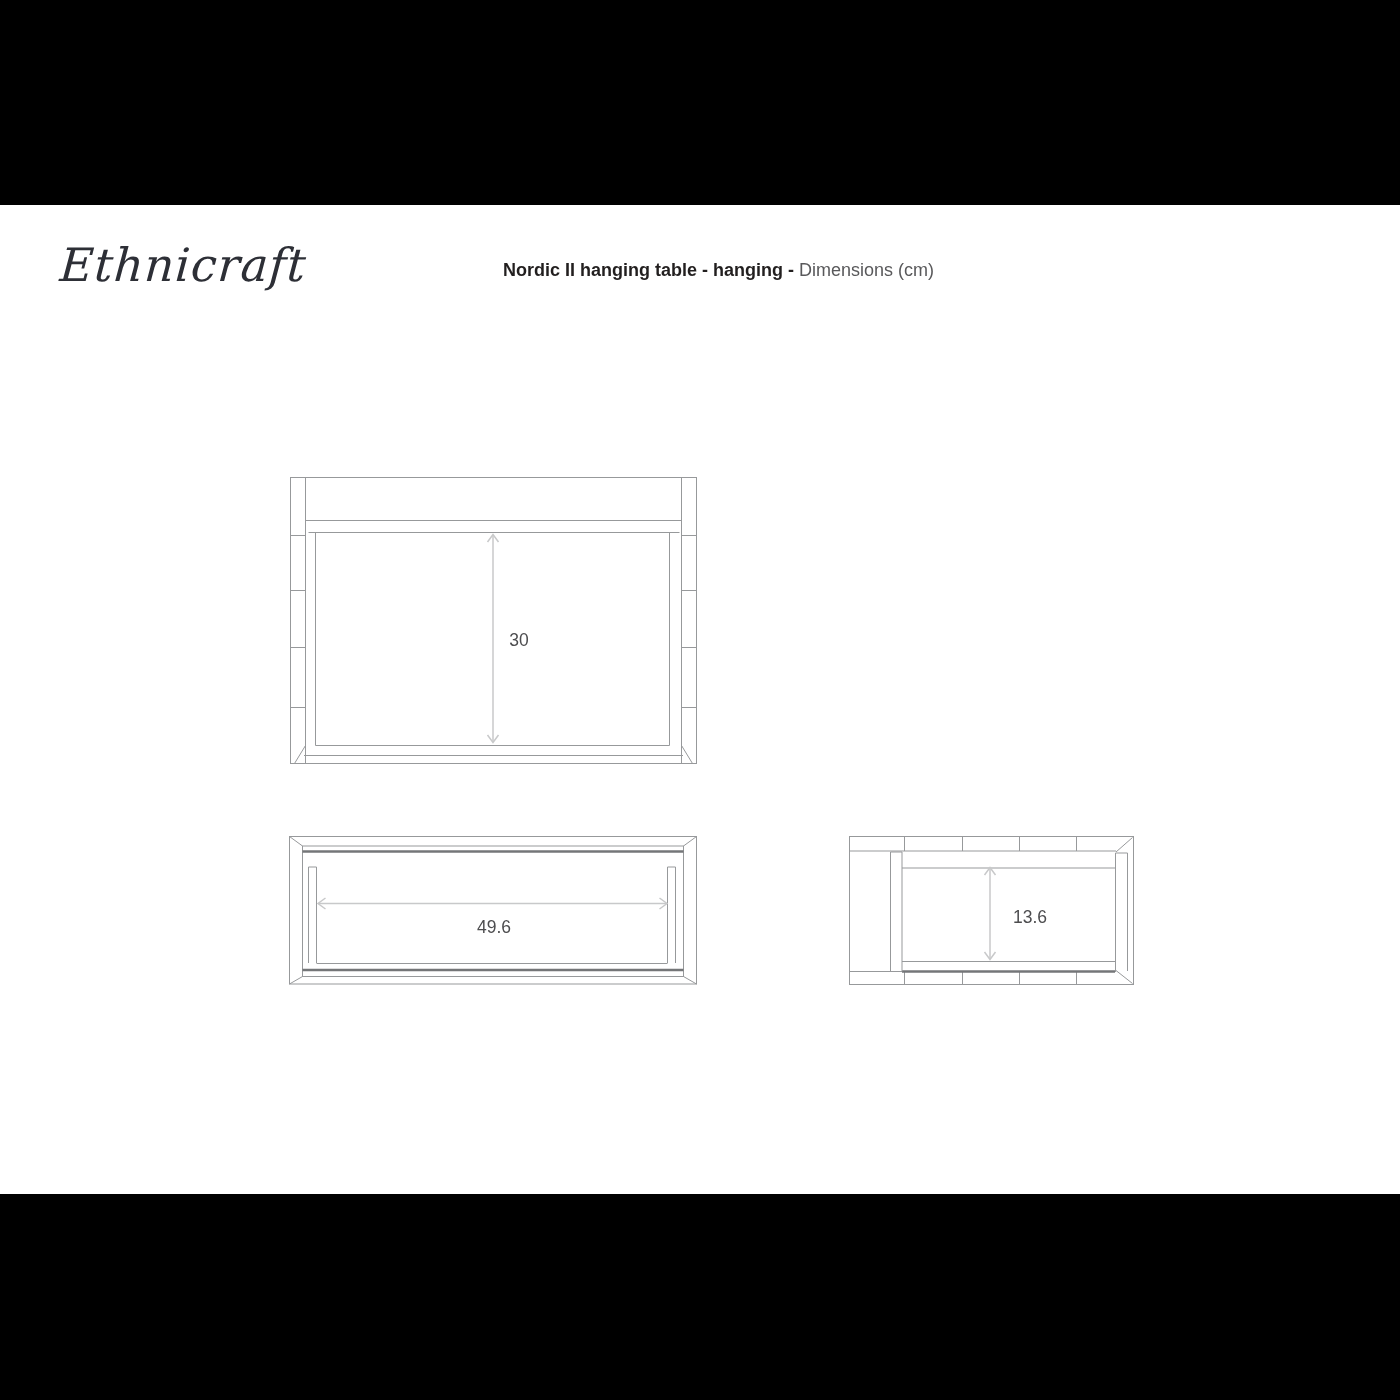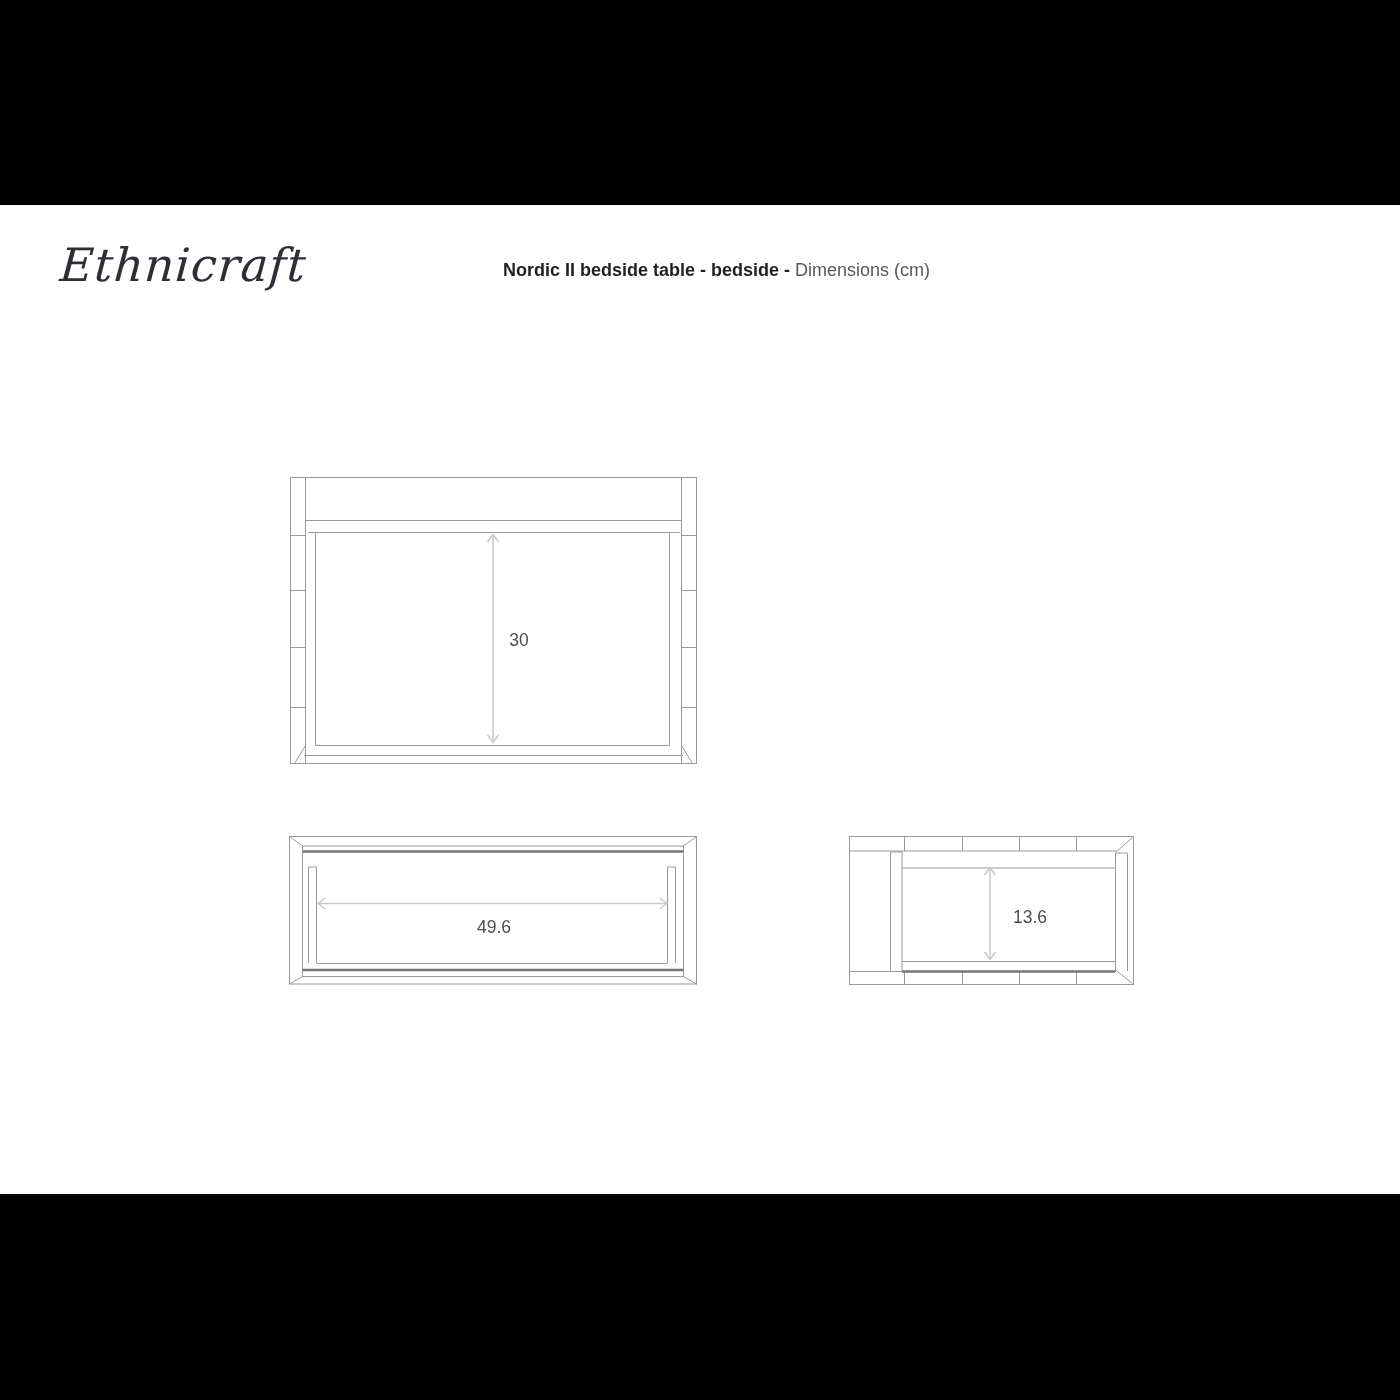--- a/index.html
+++ b/index.html
@@ -21,21 +21,21 @@
 <body>
 
 <div class="page">
 
   <div class="letterbox top"></div>
   <div class="letterbox bottom"></div>
 
   <div class="logo">Ethnicraft</div>
 
   <div class="title">
-    <span class="bold">Nordic II bedside table - bedside - </span><span>Dimensions (cm)</span>
+    <span class="bold">Nordic II hanging table - hanging - </span><span>Dimensions (cm)</span>
   </div>
 
   <svg class="sheet" viewBox="0 0 1400 1400">
 
     <g stroke="#97999b" stroke-width="1" fill="none">
 
       <line x1="290" y1="477.5" x2="697" y2="477.5"></line>
 
       <g>
         <line x1="290.5" y1="477.5" x2="290.5" y2="763.5"></line>

